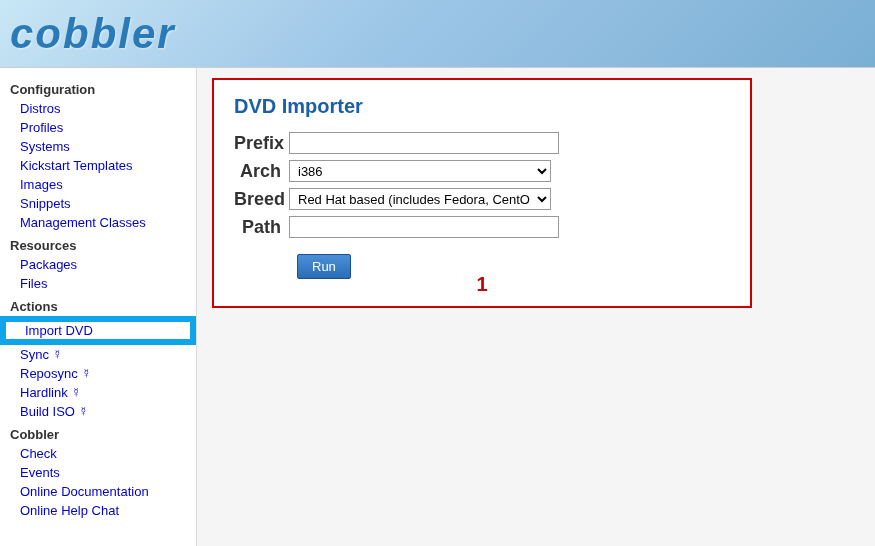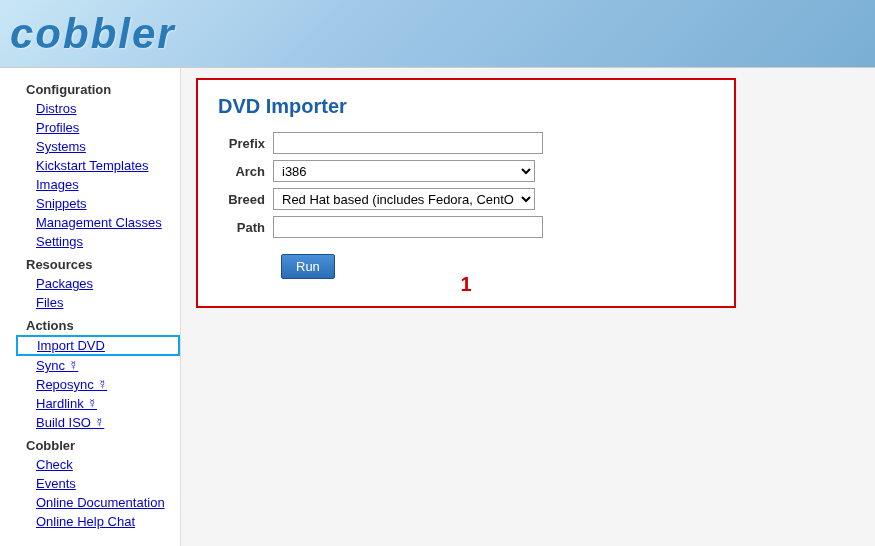--- a/index.html
+++ b/index.html
@@ -34,43 +34,41 @@
 
     
     #main {
       display: flex;
       flex: 1;
       overflow: hidden;
     }
 
     
     #sidebar {
-      width: 165px;
+      width: 197px;
       background: #fff;
       border-right: 1px solid #ddd;
       padding: 8px 0;
       flex-shrink: 0;
-      margin-left: 16px;
     }
     .sidebar-section-label {
       font-weight: bold;
       font-size: 13px;
       color: #333;
       padding: 6px 10px 2px 10px;
     }
     .sidebar-item {
       display: block;
       padding: 2px 10px 2px 20px;
       color: #00c;
-      text-decoration: underline;
       cursor: pointer;
       font-size: 13px;
     }
     .sidebar-item.active {
-      border: 2px solid #0ea5e9;
+      border: 6px solid #0ea5e9;
       color: #00c;
       display: block;
       padding: 1px 21px 1px 19px;
     }
 
     
     #content {
       flex: 1;
       padding: 10px 15px;
       background: #f5f5f5;
@@ -96,21 +94,21 @@
 
     .form-row {
       display: flex;
       align-items: center;
       margin-bottom: 6px;
     }
     .form-label {
       width: 55px;
       text-align: right;
       padding-right: 8px;
-      font-size: 13px;
+      font-size: 18px;
       color: #333;
       font-weight: bold;
     }
     .form-input {
       border: 1px solid #999;
       padding: 2px 4px;
       font-size: 13px;
       width: 270px;
       height: 22px;
     }
@@ -158,21 +156,20 @@
   <div id="sidebar">
 
     <div class="sidebar-section-label">Configuration</div>
     <a class="sidebar-item">Distros</a>
     <a class="sidebar-item">Profiles</a>
     <a class="sidebar-item">Systems</a>
     <a class="sidebar-item">Kickstart Templates</a>
     <a class="sidebar-item">Images</a>
     <a class="sidebar-item">Snippets</a>
     <a class="sidebar-item">Management Classes</a>
-    <a class="sidebar-item">Settings</a>
 
     <div class="sidebar-section-label">Resources</div>
     <a class="sidebar-item">Packages</a>
     <a class="sidebar-item">Files</a>
 
     <div class="sidebar-section-label">Actions</div>
     <a class="sidebar-item active">Import DVD</a>
     <a class="sidebar-item">Sync ☿</a>
     <a class="sidebar-item">Reposync ☿</a>
     <a class="sidebar-item">Hardlink ☿</a>

